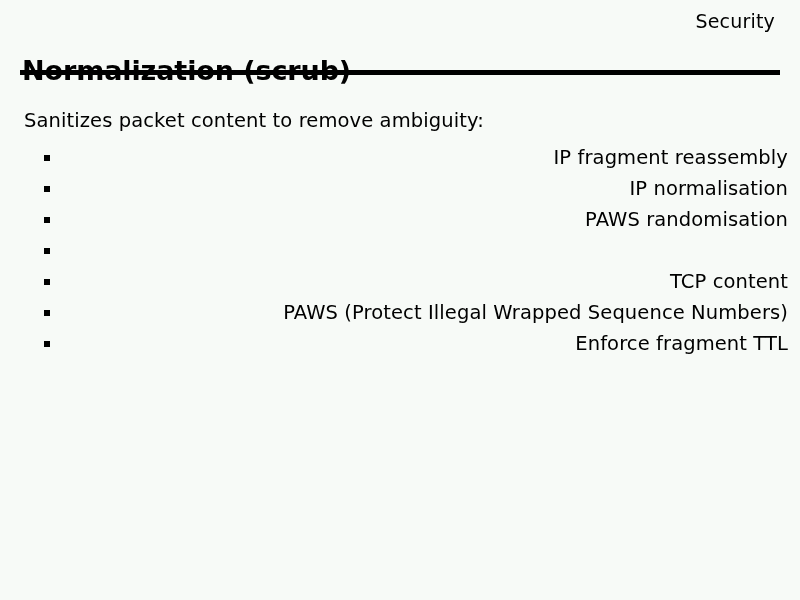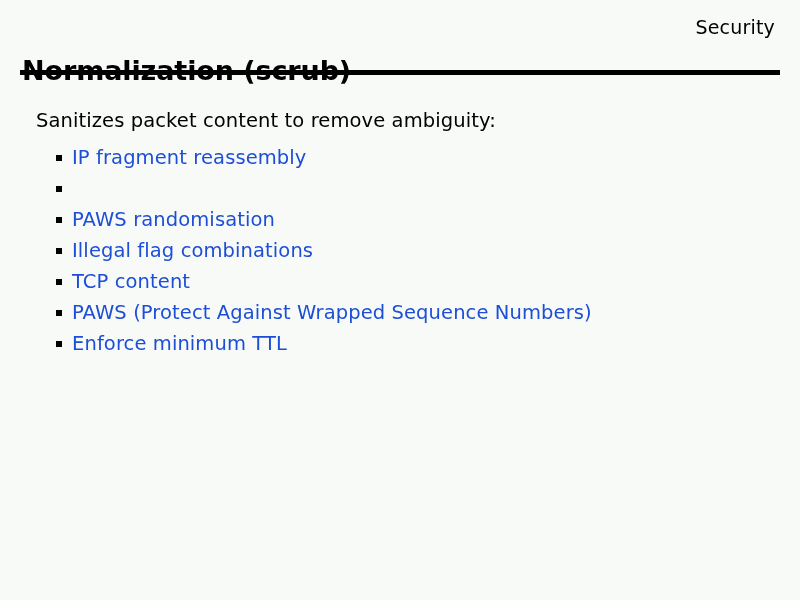--- a/index.html
+++ b/index.html
@@ -19,21 +19,21 @@
   .slide {
     position: relative;
     width: 800px;
     height: 600px;
     background: #f7faf7;
   }
 
   
   .slide-header {
     position: absolute;
-    top: 16px;
+    top: 10px;
     right: 25px;
     font-size: 19px;
     line-height: 22px;
     letter-spacing: 0.2px;
     color: #000000;
     white-space: nowrap;
   }
 
   
   .slide-title {
@@ -53,21 +53,21 @@
     left: 20px;
     top: 70px;
     width: 760px;
     height: 5px;
     background: #000000;
   }
 
   
   .body-block {
     position: absolute;
-    left: 12px;
+    left: 0;
     top: 108px;
     width: 788px;
   }
 
   .intro-line {
     margin: 0 0 8px 24px;
     font-size: 19.5px;
     line-height: 26px;
     letter-spacing: 0.1px;
     color: #000000;
@@ -81,22 +81,23 @@
   }
 
   .bullet-item {
     position: relative;
     margin: 0 0 0 60px;
     padding: 0;
     height: 31px;
     font-size: 19.5px;
     line-height: 31px;
     letter-spacing: 0.1px;
-    color: #1d4ed8;
+    color: #000000;
     white-space: nowrap;
+    text-align: right;
   }
 
   .bullet-marker {
     position: absolute;
     left: -16px;
     top: 13px;
     width: 6px;
     height: 6px;
     background: #000000;
     display: block;
@@ -123,43 +124,43 @@
 
     <ul class="bullet-list">
 
       <li class="bullet-item">
         <span class="bullet-marker"></span>
         <span class="bullet-text">IP fragment reassembly</span>
       </li>
 
       <li class="bullet-item">
         <span class="bullet-marker"></span>
+        <span class="bullet-text">IP normalisation</span>
       </li>
 
       <li class="bullet-item">
         <span class="bullet-marker"></span>
         <span class="bullet-text">PAWS randomisation</span>
       </li>
 
 
       <li class="bullet-item">
         <span class="bullet-marker"></span>
-        <span class="bullet-text">Illegal flag combinations</span>
       </li>
 
       <li class="bullet-item">
         <span class="bullet-marker"></span>
         <span class="bullet-text">TCP content</span>
       </li>
 
       <li class="bullet-item">
         <span class="bullet-marker"></span>
-        <span class="bullet-text">PAWS (Protect Against Wrapped Sequence Numbers)</span>
+        <span class="bullet-text">PAWS (Protect Illegal Wrapped Sequence Numbers)</span>
       </li>
 
       <li class="bullet-item">
         <span class="bullet-marker"></span>
-        <span class="bullet-text">Enforce minimum TTL</span>
+        <span class="bullet-text">Enforce fragment TTL</span>
       </li>
 
     </ul>
   </div>
 </div>
 
 </body></html>

